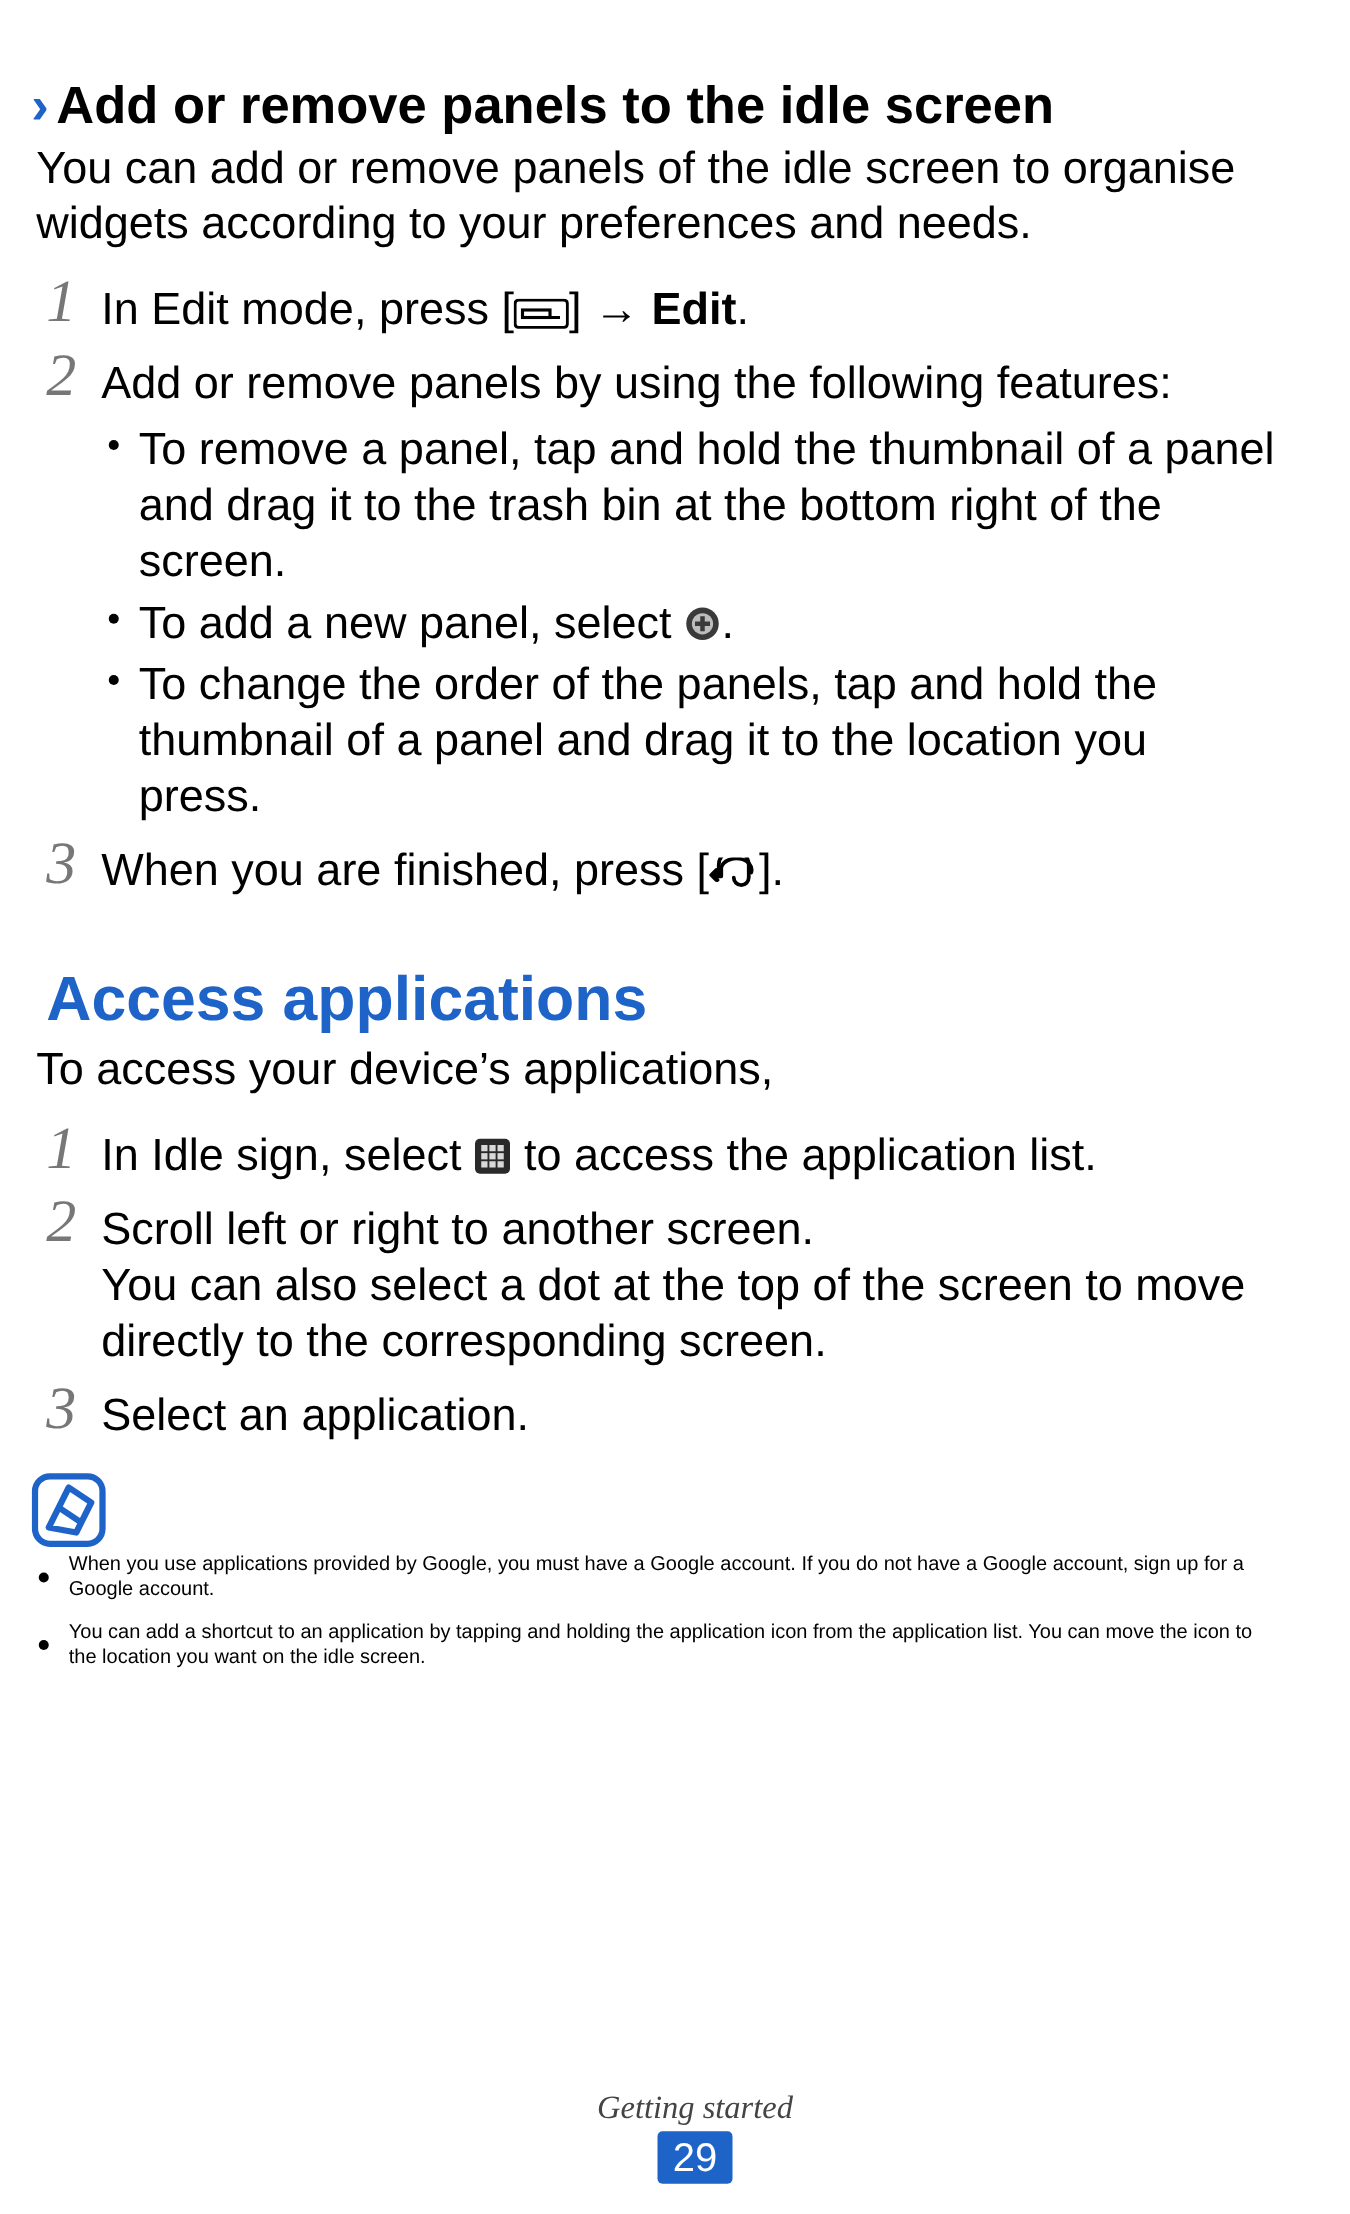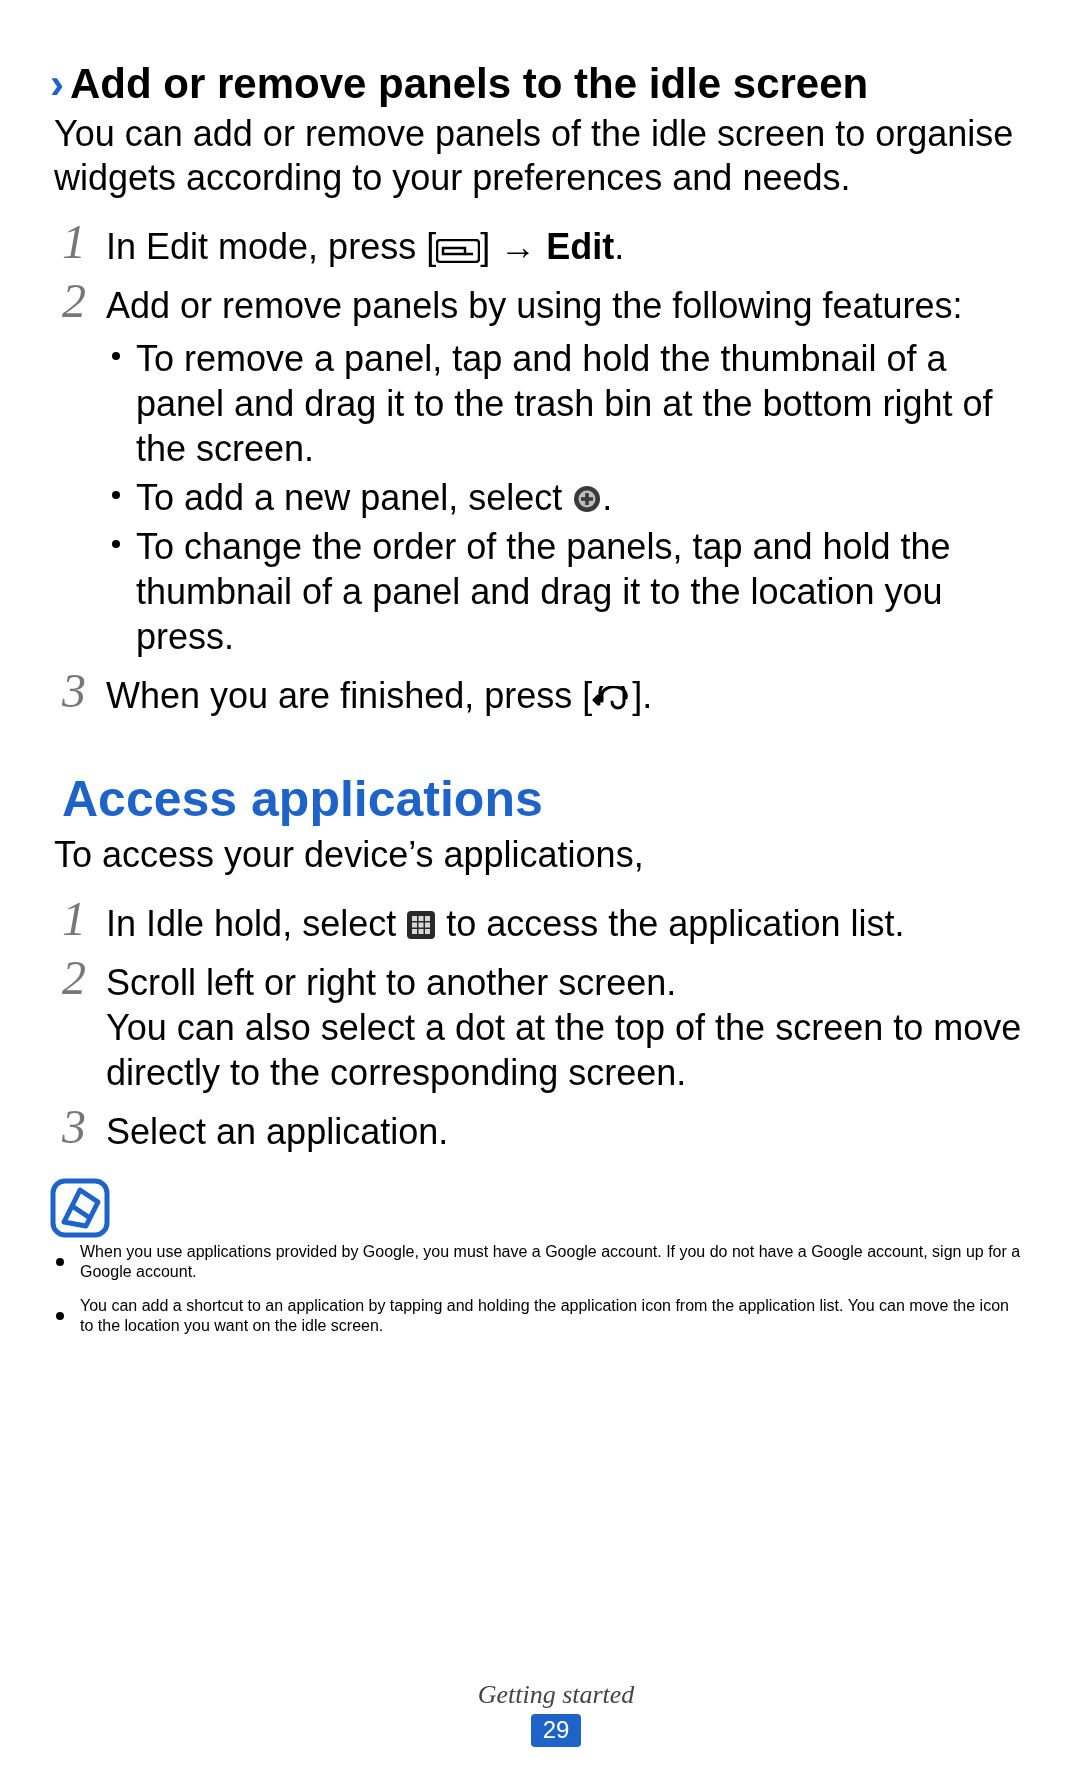--- a/index.html
+++ b/index.html
@@ -6,21 +6,21 @@
     margin: 0;
     padding: 0;
     background: #fff;
     font-family: "Myriad Pro", "Segoe UI", "Helvetica Neue", Arial, sans-serif;
     color: #000;
   }
   .page {
     width: 1080px;
     height: 1771px;
     box-sizing: border-box;
-    padding: 60px 56px 0 50px;
+    padding: 60px 56px 0 25px;
     position: relative;
   }
   .sub-heading {
     font-size: 42px;
     font-weight: 700;
     color: #000;
     margin: 0 0 4px 0;
     line-height: 1.15;
   }
   .sub-heading .chevron {
@@ -113,21 +113,21 @@
     font-style: italic;
     font-family: Georgia, "Times New Roman", serif;
     color: #444;
     font-size: 26px;
     margin-bottom: 4px;
   }
   .page-badge {
     display: inline-block;
     background: #1e63c8;
     color: #fff;
-    font-size: 24px;
+    font-size: 32px;
     padding: 2px 12px;
     border-radius: 4px;
     font-weight: 400;
     line-height: 1.2;
   }
 
   
   .icon-inline {
     display: inline-block;
     vertical-align: -4px;
@@ -185,21 +185,21 @@
       </span><span>].</span>
     </li>
   </ol>
 
   <h2 class="h2-blue">Access applications</h2>
   <p class="body-text" style="margin-top:6px;">To access your device’s applications,</p>
 
   <ol class="steps">
     <li>
       <span class="num">1</span>
-      <span>In Idle hold, select </span><span class="icon-inline">
+      <span>In Idle sign, select </span><span class="icon-inline">
         <svg width="30" height="30" viewBox="0 0 30 30">
           <rect x="1" y="1" width="28" height="28" rx="4" fill="#2a2a2a"></rect>
           <rect x="6" y="6" width="5" height="5" fill="#d8d8d8"></rect>
           <rect x="12.5" y="6" width="5" height="5" fill="#d8d8d8"></rect>
           <rect x="19" y="6" width="5" height="5" fill="#d8d8d8"></rect>
           <rect x="6" y="12.5" width="5" height="5" fill="#d8d8d8"></rect>
           <rect x="12.5" y="12.5" width="5" height="5" fill="#d8d8d8"></rect>
           <rect x="19" y="12.5" width="5" height="5" fill="#d8d8d8"></rect>
           <rect x="6" y="19" width="5" height="5" fill="#d8d8d8"></rect>
           <rect x="12.5" y="19" width="5" height="5" fill="#d8d8d8"></rect>

